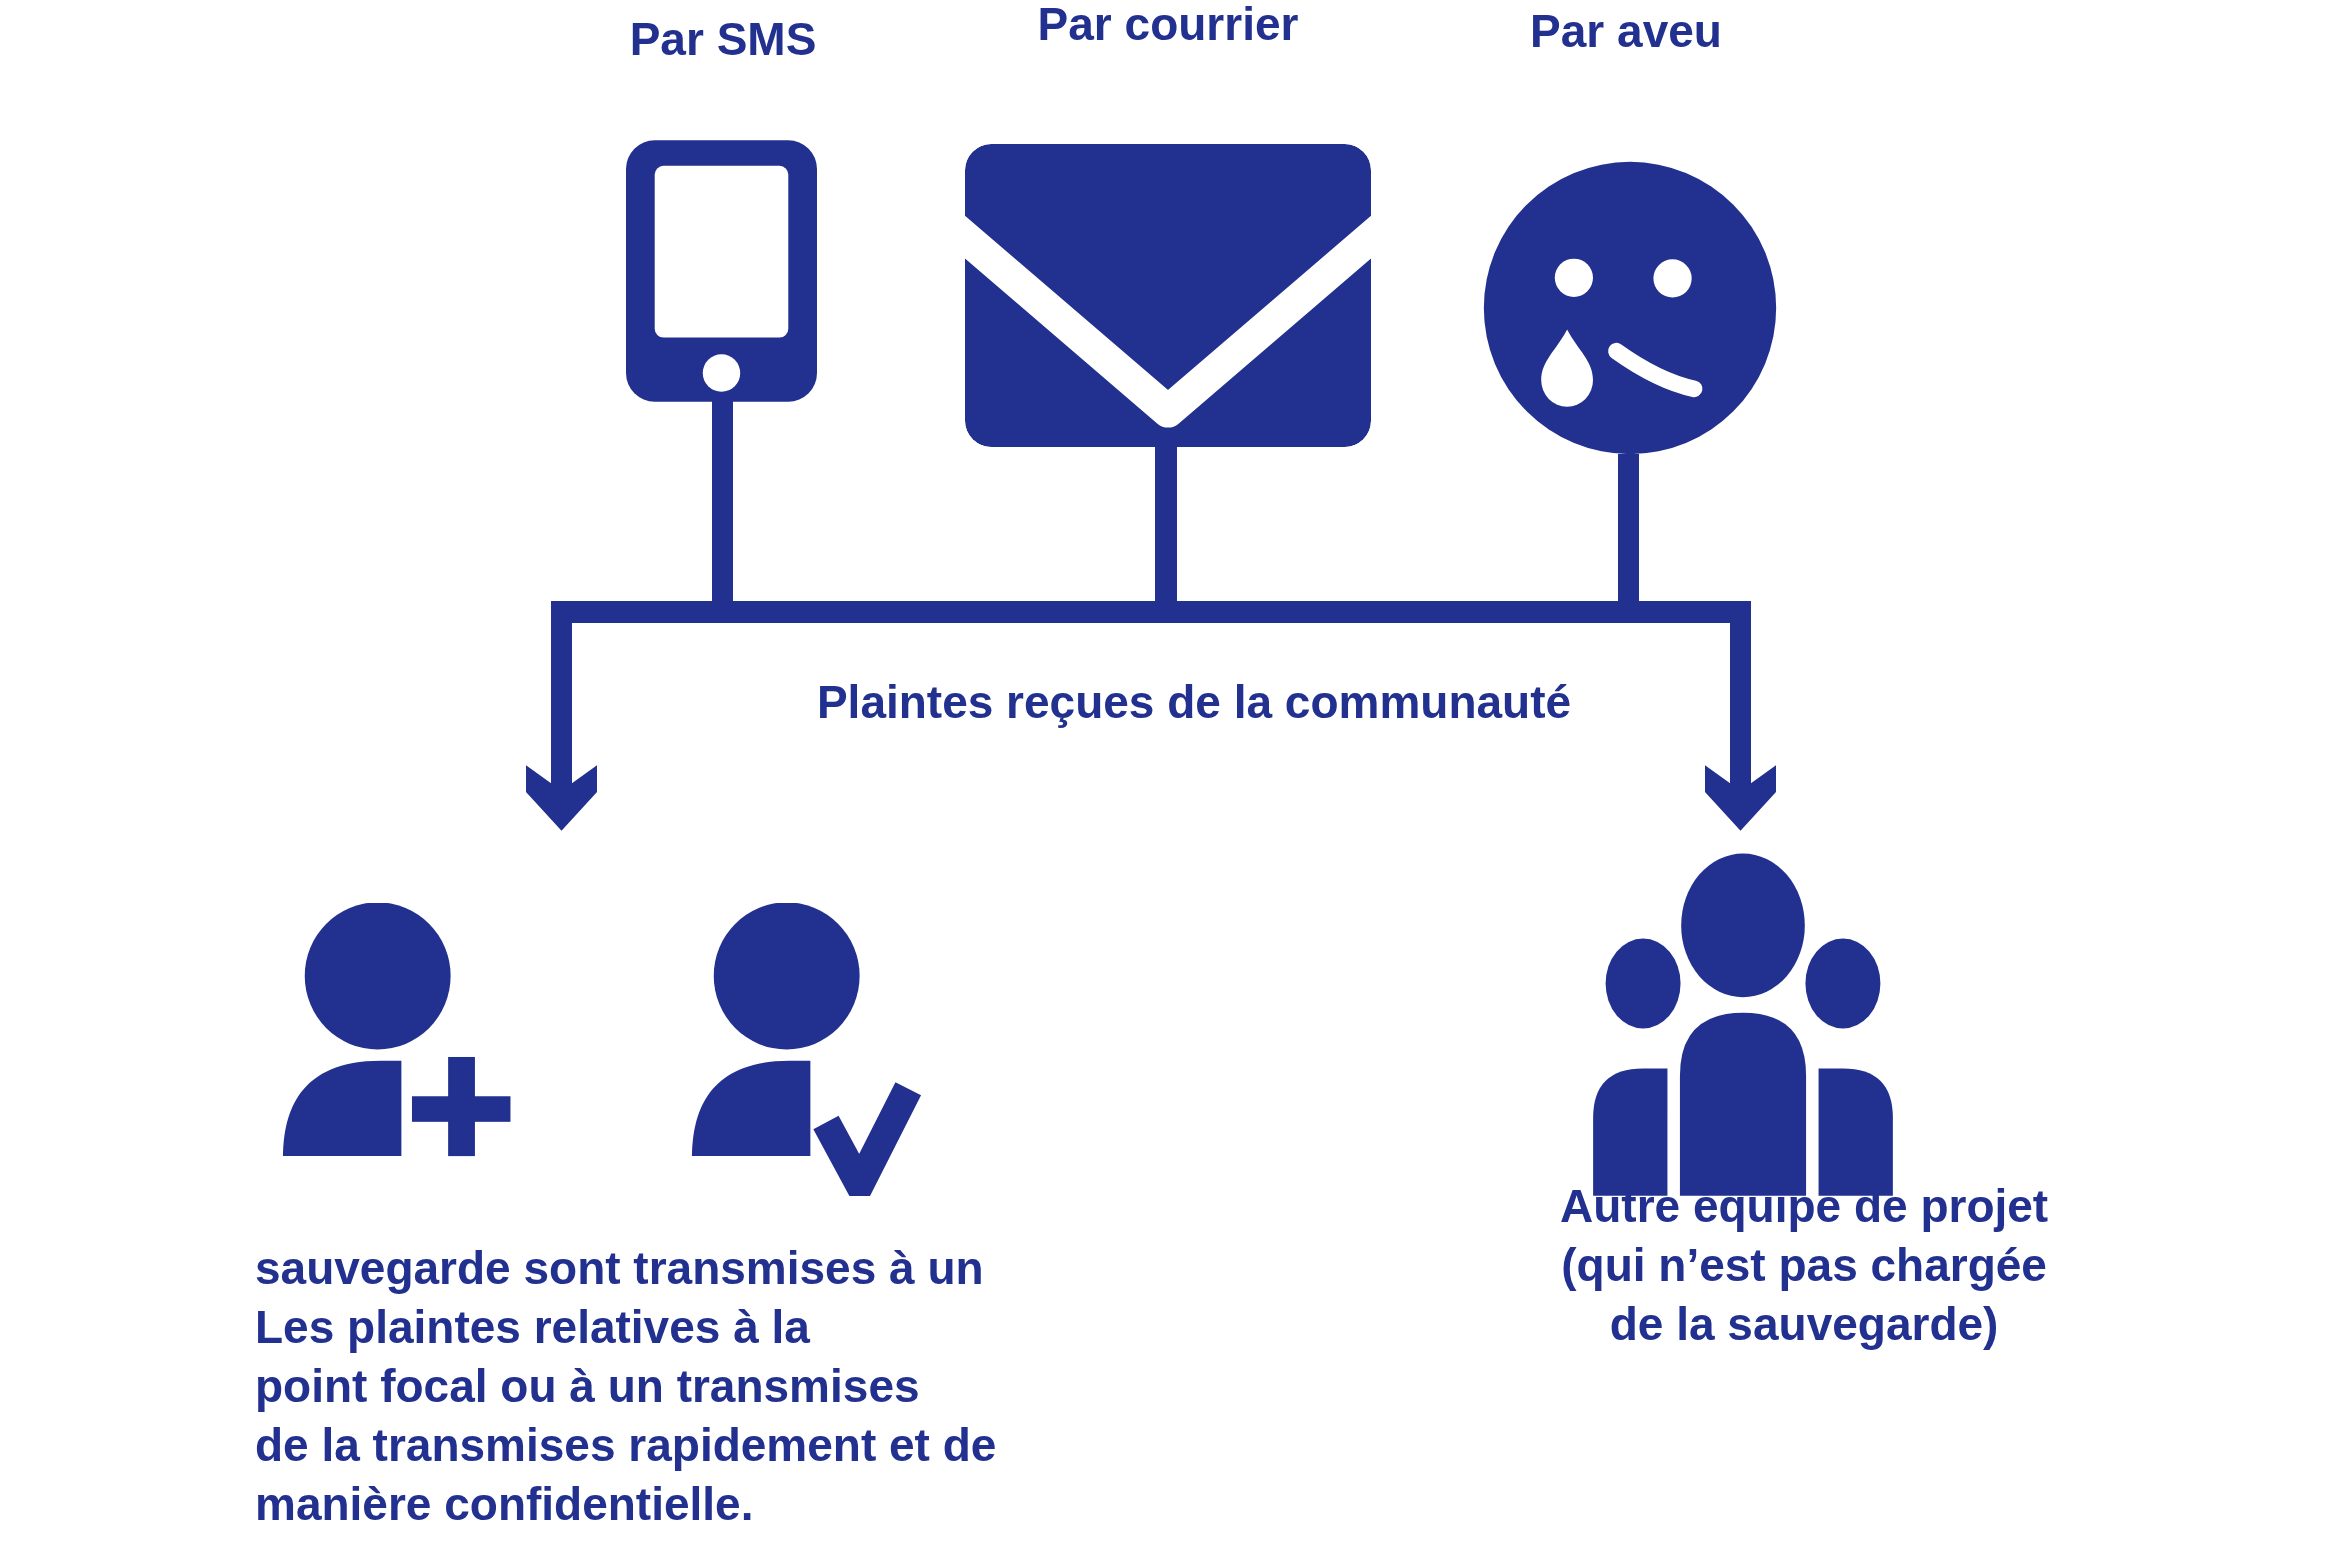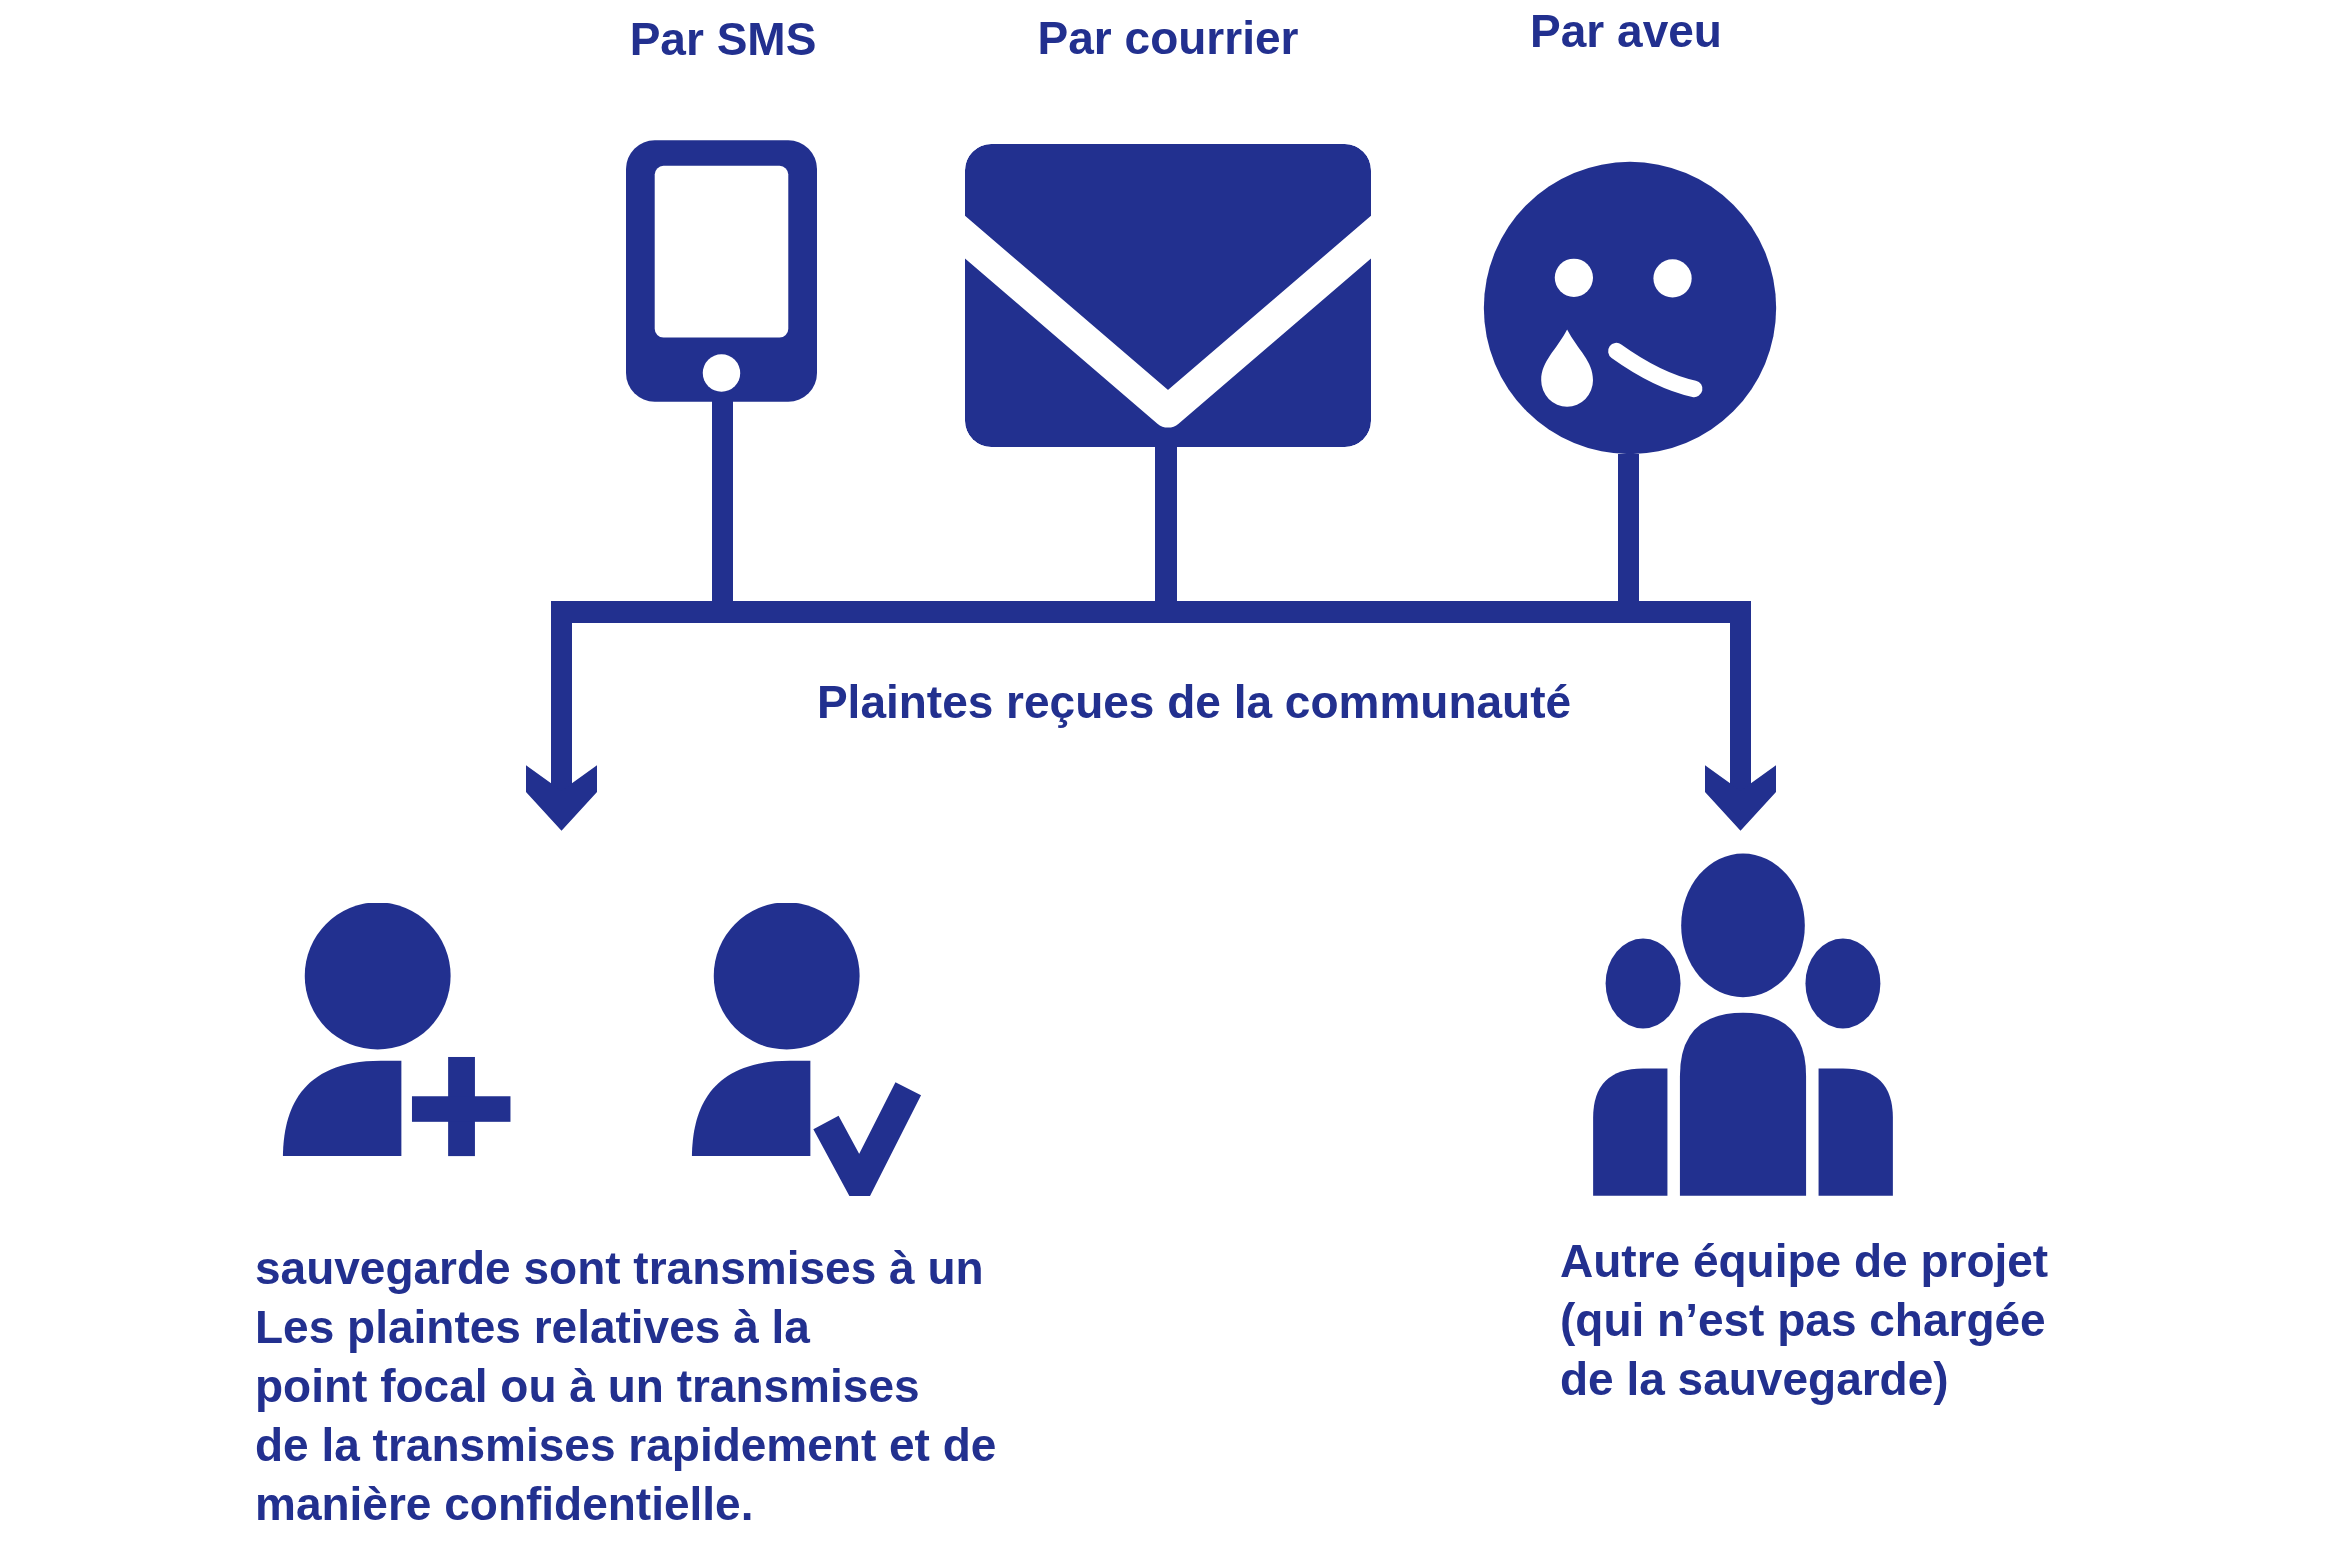--- a/index.html
+++ b/index.html
@@ -34,21 +34,21 @@
   }
   .rect { background: var(--primary, #22308F); position: absolute; }
   svg { display: block; }
 </style>
 </head>
 <body>
 
 <div id="canvas">
 
   <div class="abs channel-label" style="left:723px; top:15.6px;">Par SMS</div>
-  <div class="abs channel-label" style="left:1168px; top:15px;">Par courrier</div>
+  <div class="abs channel-label" style="left:1168px; top:1px;">Par courrier</div>
   <div class="abs channel-label" style="left:1626px; top:8px;">Par aveu</div>
 
   <div class="abs" style="left:626px; top:140px;">
     <svg width="191" height="262" viewBox="0 0 306 419" class="blue-fill" aria-hidden="true">
       <rect x="0" y="0" width="306" height="419" rx="46" fill="currentColor"></rect>
       <rect x="46" y="41" width="214" height="275" rx="14" fill="#ffffff"></rect>
       <circle cx="153" cy="373" r="30" fill="#ffffff"></circle>
     </svg>
   </div>
 
@@ -127,20 +127,20 @@
   </div>
 
   <div class="abs para" style="left:255px; top:1239px;">
     <div>sauvegarde sont transmises à un</div>
     <div>Les plaintes relatives à la</div>
     <div>point focal ou à un transmises</div>
     <div>de la transmises rapidement et de</div>
     <div>manière confidentielle.</div>
   </div>
 
-  <div class="abs para" style="left:1560px; top:1232px;">
+  <div class="abs para" style="left:1560px; top:1177px;text-align:center;">
     <div>Autre équipe de projet</div>
     <div>(qui n’est pas chargée</div>
     <div>de la sauvegarde)</div>
   </div>
 
 </div>
 
 
 </body></html>

